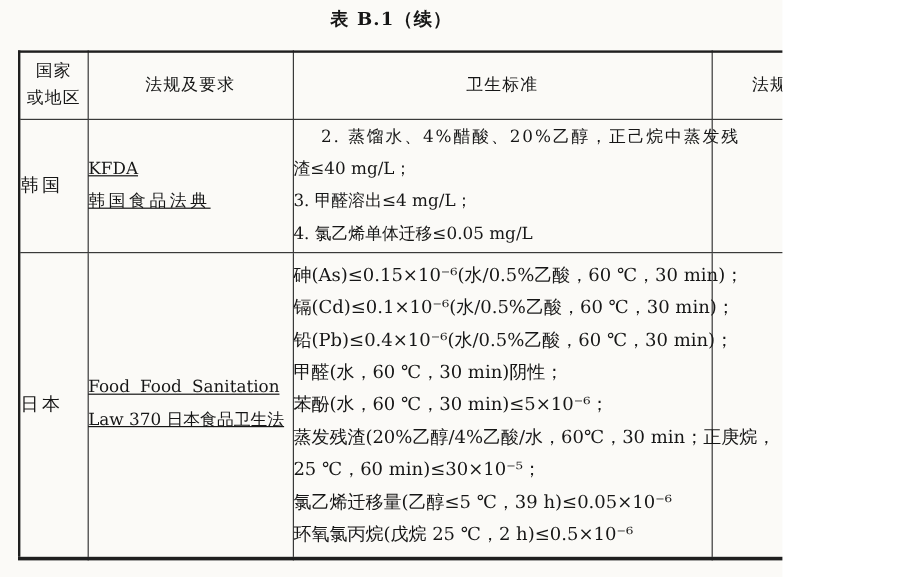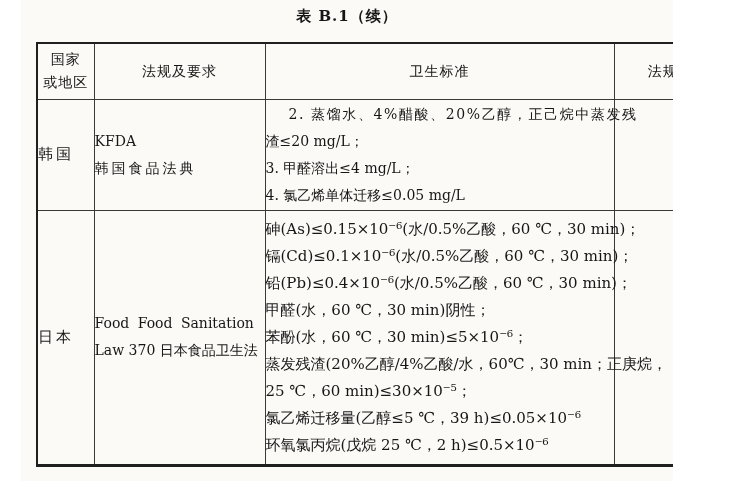--- a/index.html
+++ b/index.html
@@ -4,21 +4,20 @@
 <style>
   html, body { margin: 0; padding: 0; }
   .page {
     position: relative;
     width: 652px;
     height: 481px;
     background: #fbfaf7;
     font-family: "DejaVu Serif", "Liberation Serif", serif;
     color: #161616;
     overflow: hidden;
-    margin-left: 21px;
   }
   .title {
     position: absolute;
     top: 7px;
     left: 0;
     width: 100%;
     text-align: center;
     font-size: 15px;
     font-weight: 700;
     letter-spacing: 1px;
@@ -51,20 +50,21 @@
 
   .cell-country {
     font-size: 15px;
     letter-spacing: 3px;
   }
   .cell-reg {
     padding-left: 12px;
     padding-right: 4px;
     font-size: 14px;
     line-height: 27px;
+    text-decoration: underline;
   }
   .cell-std {
     padding-left: 10px;
     padding-right: 4px;
     font-size: 14px;
     line-height: 27px;
   }
   .cell-method { }
   .line { display: block; white-space: nowrap; }
 
@@ -99,21 +99,21 @@
       </tr>
 
       <tr class="r-korea">
         <td class="cell-country">韩国</td>
         <td class="cell-reg">
             <span class="line">KFDA</span>
             <span class="line">韩国食品法典</span>
           </td>
         <td class="cell-std">
             <span class="line">2. 蒸馏水、4%醋酸、20%乙醇，正己烷中蒸发残</span>
-            <span class="line">渣≤20 mg/L；</span>
+            <span class="line">渣≤40 mg/L；</span>
             <span class="line">3. 甲醛溶出≤4 mg/L；</span>
             <span class="line">4. 氯乙烯单体迁移≤0.05 mg/L</span>
           </td>
         <td class="cell-method"></td>
       </tr>
 
       <tr class="r-japan">
         <td class="cell-country">日本</td>
         <td class="cell-reg">
             <span class="line">Food Food Sanitation</span>

